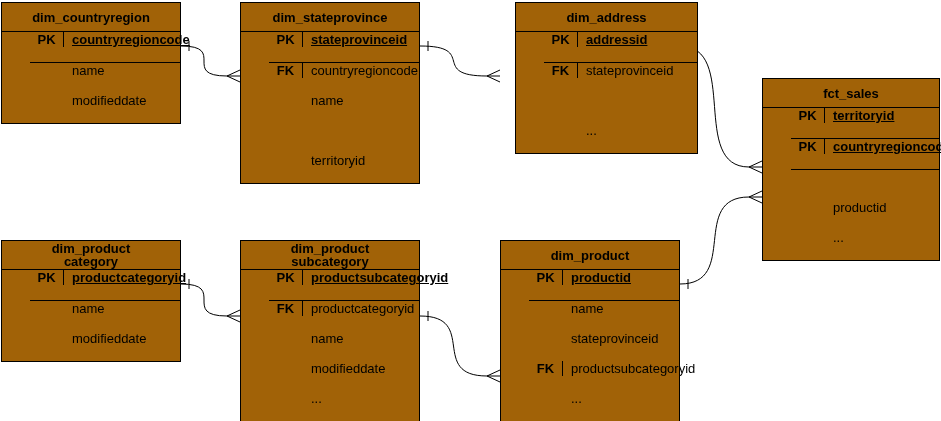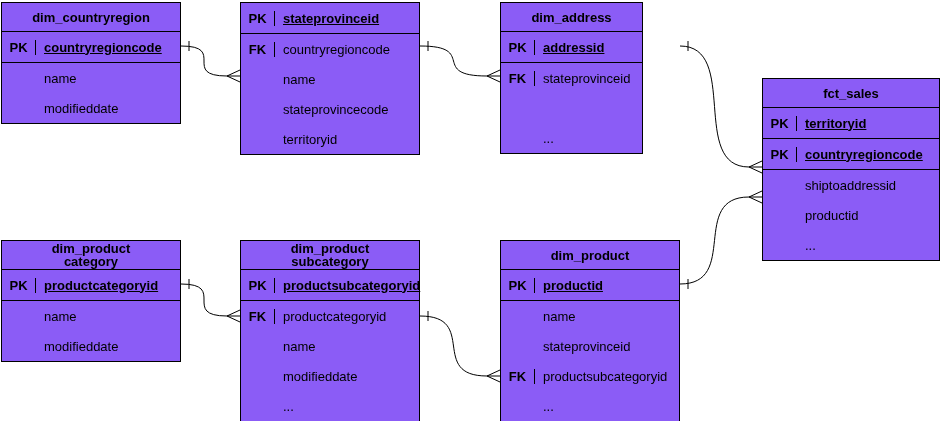--- a/index.html
+++ b/index.html
@@ -11,32 +11,32 @@
     font-size:13px;color:#000;
     overflow:hidden;
   }
   #connector-layer{
     position:absolute;left:0;top:0;width:941px;height:421px;
     pointer-events:none;
   }
   #connector-layer path{stroke:#000;stroke-width:1;fill:none;}
   .table{
     position:absolute;
-    background:#8b5cf6;
+    background:#a16207;
     border:1px solid #000;
     box-sizing:border-box;
   }
   .t-header{
     height:28px;
     border-bottom:1px solid #000;
     display:flex;align-items:center;justify-content:center;
     font-weight:bold;text-align:center;
     white-space:pre-line;line-height:13px;
   }
-  .t-row{display:flex;height:30px;align-items:center;}
+  .t-row{display:flex;height:30px;align-items:flex-start;margin-left:28px;}
   .t-row.sep{border-bottom:1px solid #000;}
   .t-key{
     width:33px;flex:none;
     border-right:1px solid #000;
     display:flex;align-items:center;justify-content:center;font-weight:bold;
   }
   .t-key.bold{font-weight:bold;}
   .t-field{
     display:flex;align-items:center;
     padding-left:8px;flex:1;
@@ -91,43 +91,43 @@
       <div class="t-key"></div>
       <div class="t-field">name</div>
     </div>
     <div class="t-row">
       <div class="t-key"></div>
       <div class="t-field">modifieddate</div>
     </div>
   </div>
 
   <div class="table" style="left:240px;top:2px;width:180px;">
+    <div class="t-header">dim_stateprovince</div>
     <div class="t-row sep">
       <div class="t-key bold">PK</div>
       <div class="t-field pk">stateprovinceid</div>
     </div>
     <div class="t-row">
       <div class="t-key">FK</div>
       <div class="t-field">countryregioncode</div>
     </div>
     <div class="t-row">
       <div class="t-key"></div>
       <div class="t-field">name</div>
     </div>
     <div class="t-row">
       <div class="t-key"></div>
-      <div class="t-field">stateprovincecode</div>
     </div>
     <div class="t-row">
       <div class="t-key"></div>
       <div class="t-field">territoryid</div>
     </div>
   </div>
 
-  <div class="table" style="left:500px;top:2px;width:143px;">
+  <div class="table" style="left:515px;top:2px;width:183px;">
     <div class="t-header">dim_address</div>
     <div class="t-row sep">
       <div class="t-key bold">PK</div>
       <div class="t-field pk">addressid</div>
     </div>
     <div class="t-row">
       <div class="t-key">FK</div>
       <div class="t-field">stateprovinceid</div>
     </div>
     <div class="t-row">
@@ -144,21 +144,20 @@
     <div class="t-row sep">
       <div class="t-key bold">PK</div>
       <div class="t-field pk">territoryid</div>
     </div>
     <div class="t-row sep">
       <div class="t-key bold">PK</div>
       <div class="t-field pk">countryregioncode</div>
     </div>
     <div class="t-row">
       <div class="t-key"></div>
-      <div class="t-field">shiptoaddressid</div>
     </div>
     <div class="t-row">
       <div class="t-key"></div>
       <div class="t-field">productid</div>
     </div>
     <div class="t-row">
       <div class="t-key"></div>
       <div class="t-field">...</div>
     </div>
   </div>

